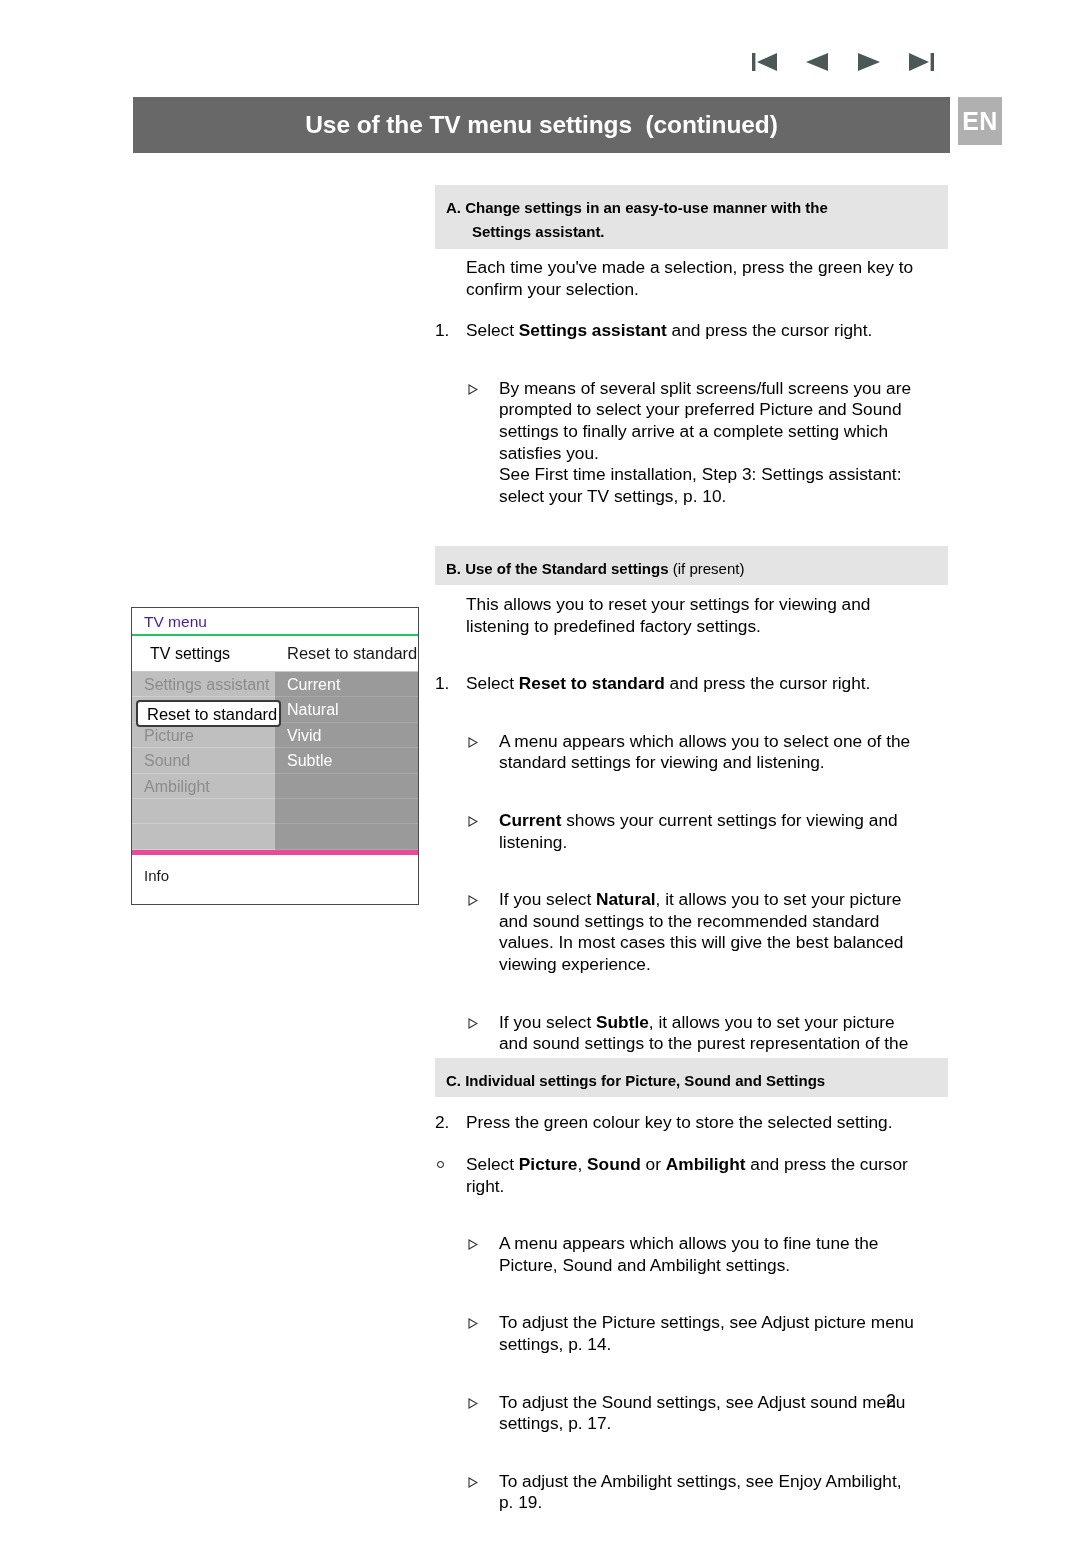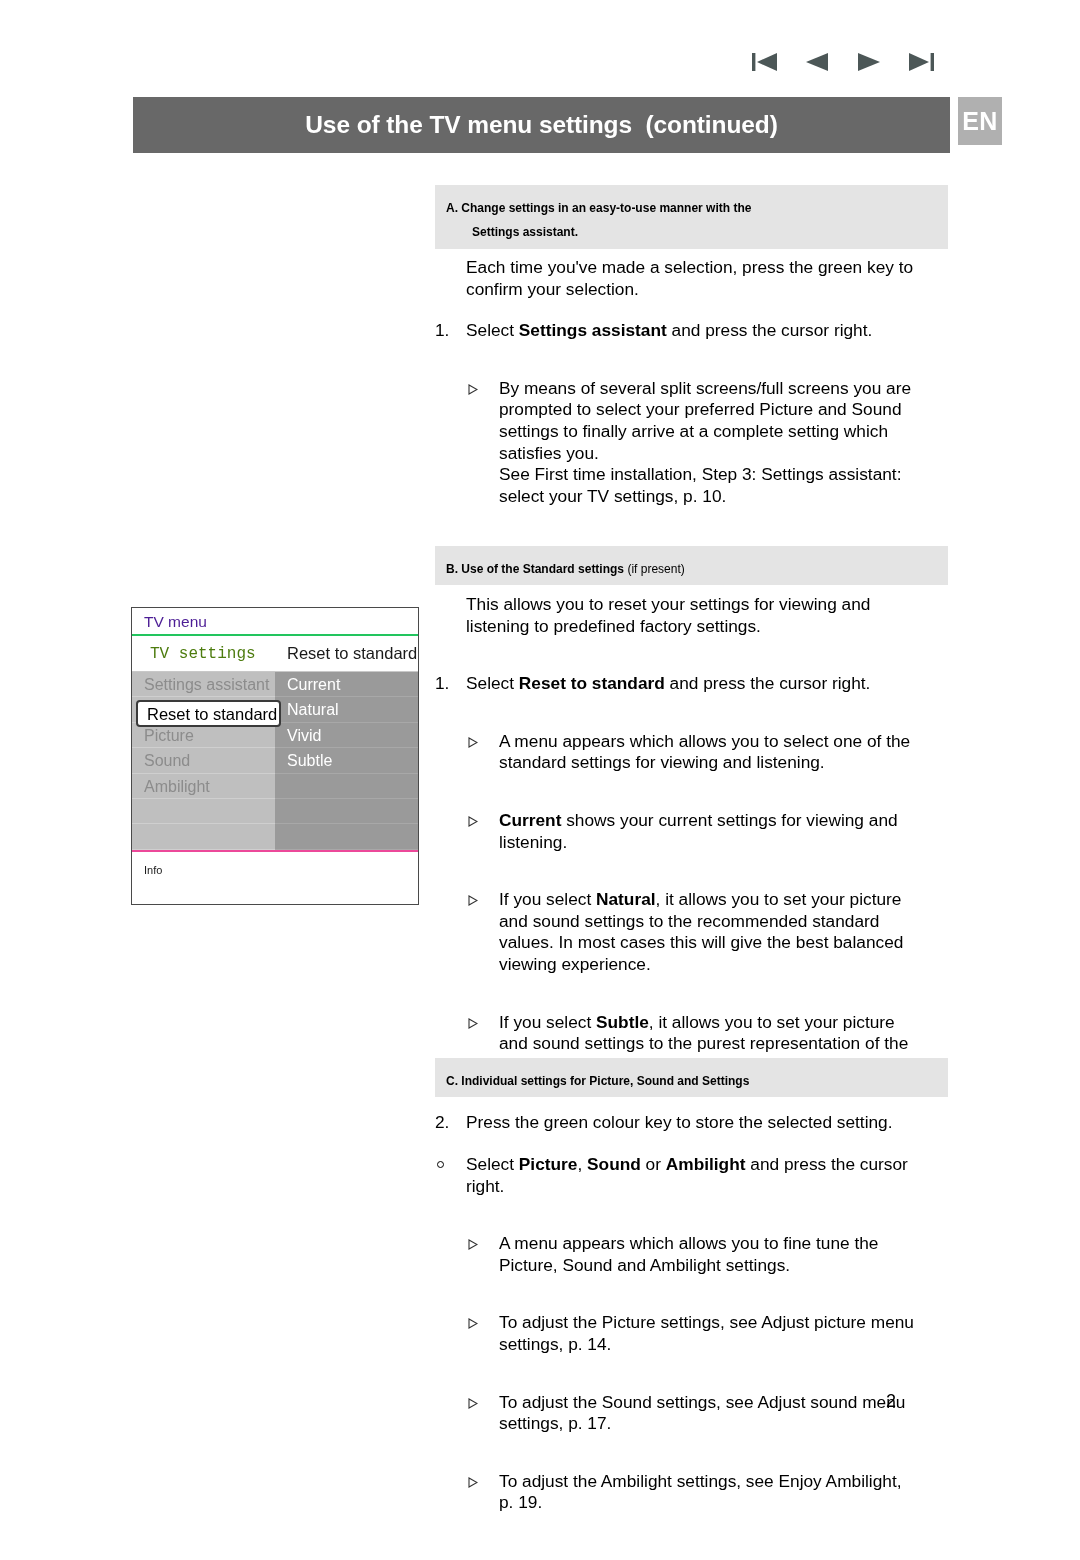--- a/index.html
+++ b/index.html
@@ -76,21 +76,21 @@
 
   
   .sect-head {
     position: absolute;
     left: 435px;
     width: 513px;
     background: #e4e4e4;
     padding: 11px 0 12px 11px;
   }
   .sect-head .line {
-    font-size: 12px;
+    font-size: 15px;
     font-weight: bold;
     line-height: 24px;
     white-space: pre-wrap;
   }
   .sect-head .line.indent { padding-left: 26px; }
   .sect-head .normal { font-weight: normal; }
 
   #sectA { top: 185px; height: 64px; }
   #sectB { top: 546px; height: 39px; }
   #sectC { top: 1058px; height: 39px; }
@@ -173,23 +173,22 @@
   }
   .tvm-crumb {
     height: 36px;
     display: flex;
     align-items: center;
     border-bottom: 1px solid #c8c8c8;
   }
   .tvm-crumb .left {
     width: 143px;
     padding-left: 18px;
-    color: #4d7c0f;
+    color: #000000;
     font-size: 16px;
-    font-family: Liberation Mono, monospace;
   }
   .tvm-crumb .right {
     flex: 1;
     padding-left: 12px;
     color: #1a1a1a;
     font-size: 16.5px;
   }
   .tvm-body {
     display: flex;
     height: 178px;
@@ -223,24 +222,24 @@
     border: 2px solid #3a3a3a;
     border-radius: 4px;
     line-height: 24px;
     padding-left: 9px;
     color: #000000;
     font-size: 16.5px;
     z-index: 5;
   }
   .tvm-info {
     height: 51px;
-    border-top: 2px solid #ec4899;
+    border-top: 5px solid #ec4899;
     padding: 12px 0 0 12px;
     color: #1a1a1a;
-    font-size: 11px;
+    font-size: 15px;
     background: #ffffff;
   }
 
   
   .pageno {
     position: absolute;
     left: 886px;
     top: 1391px;
     font-size: 18px;
   }

